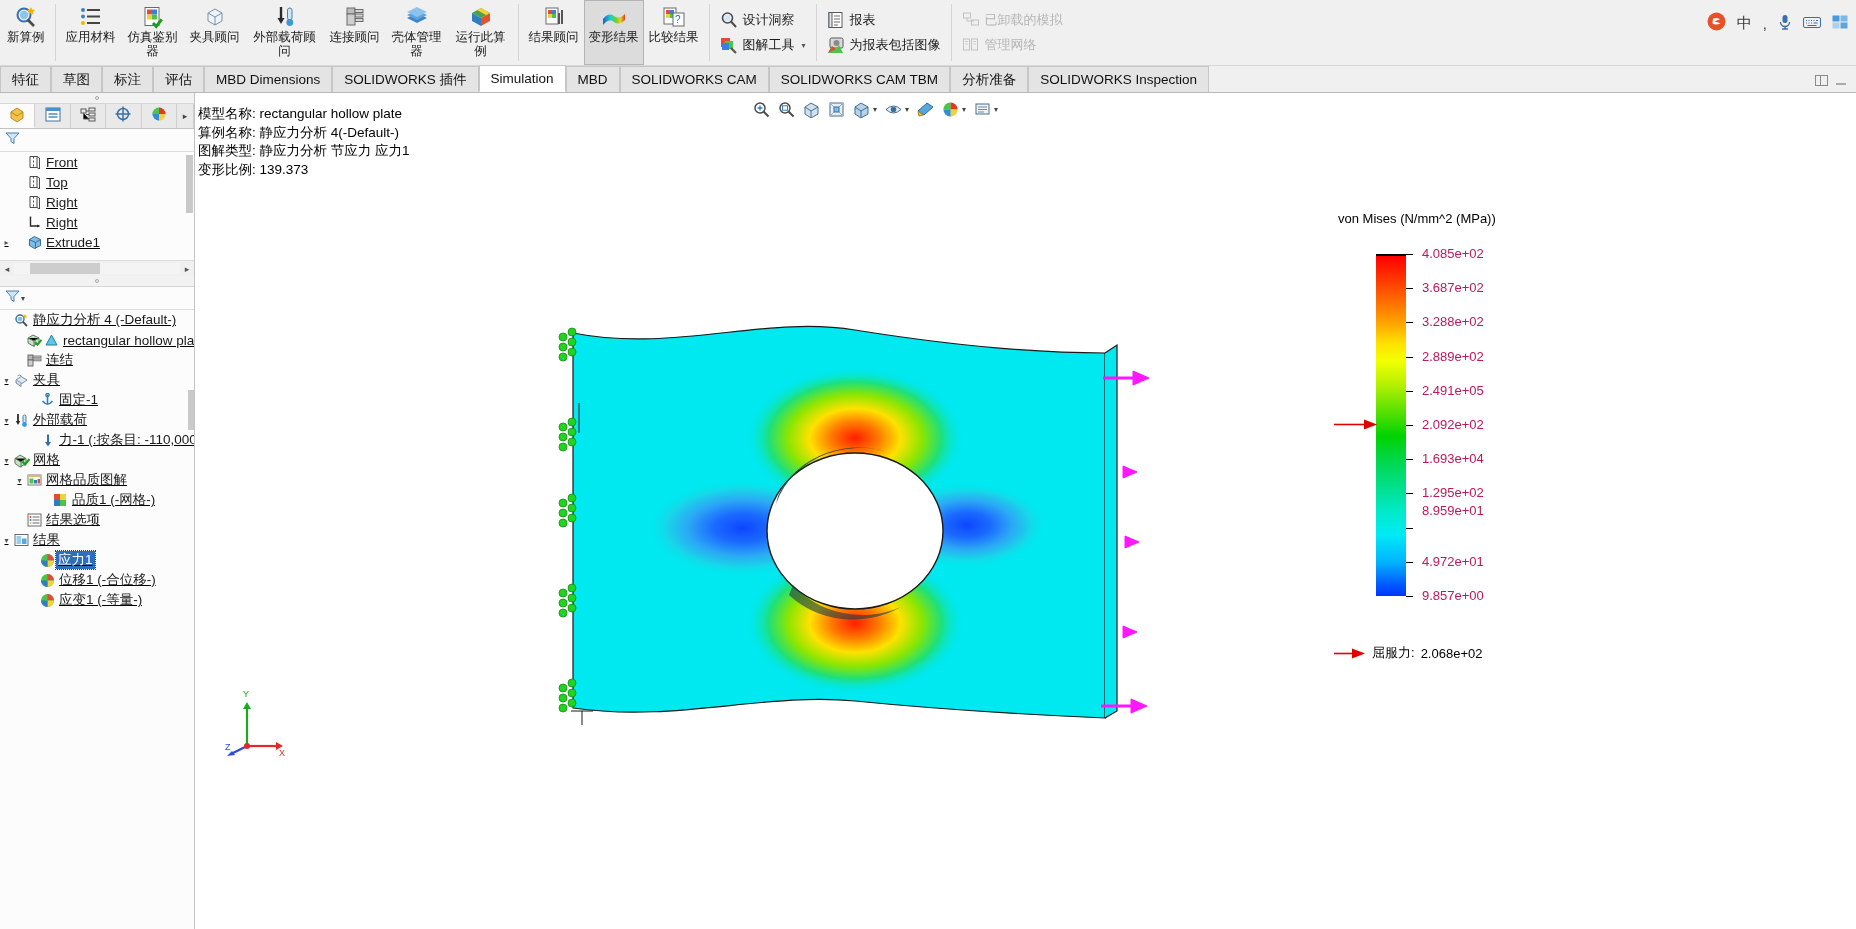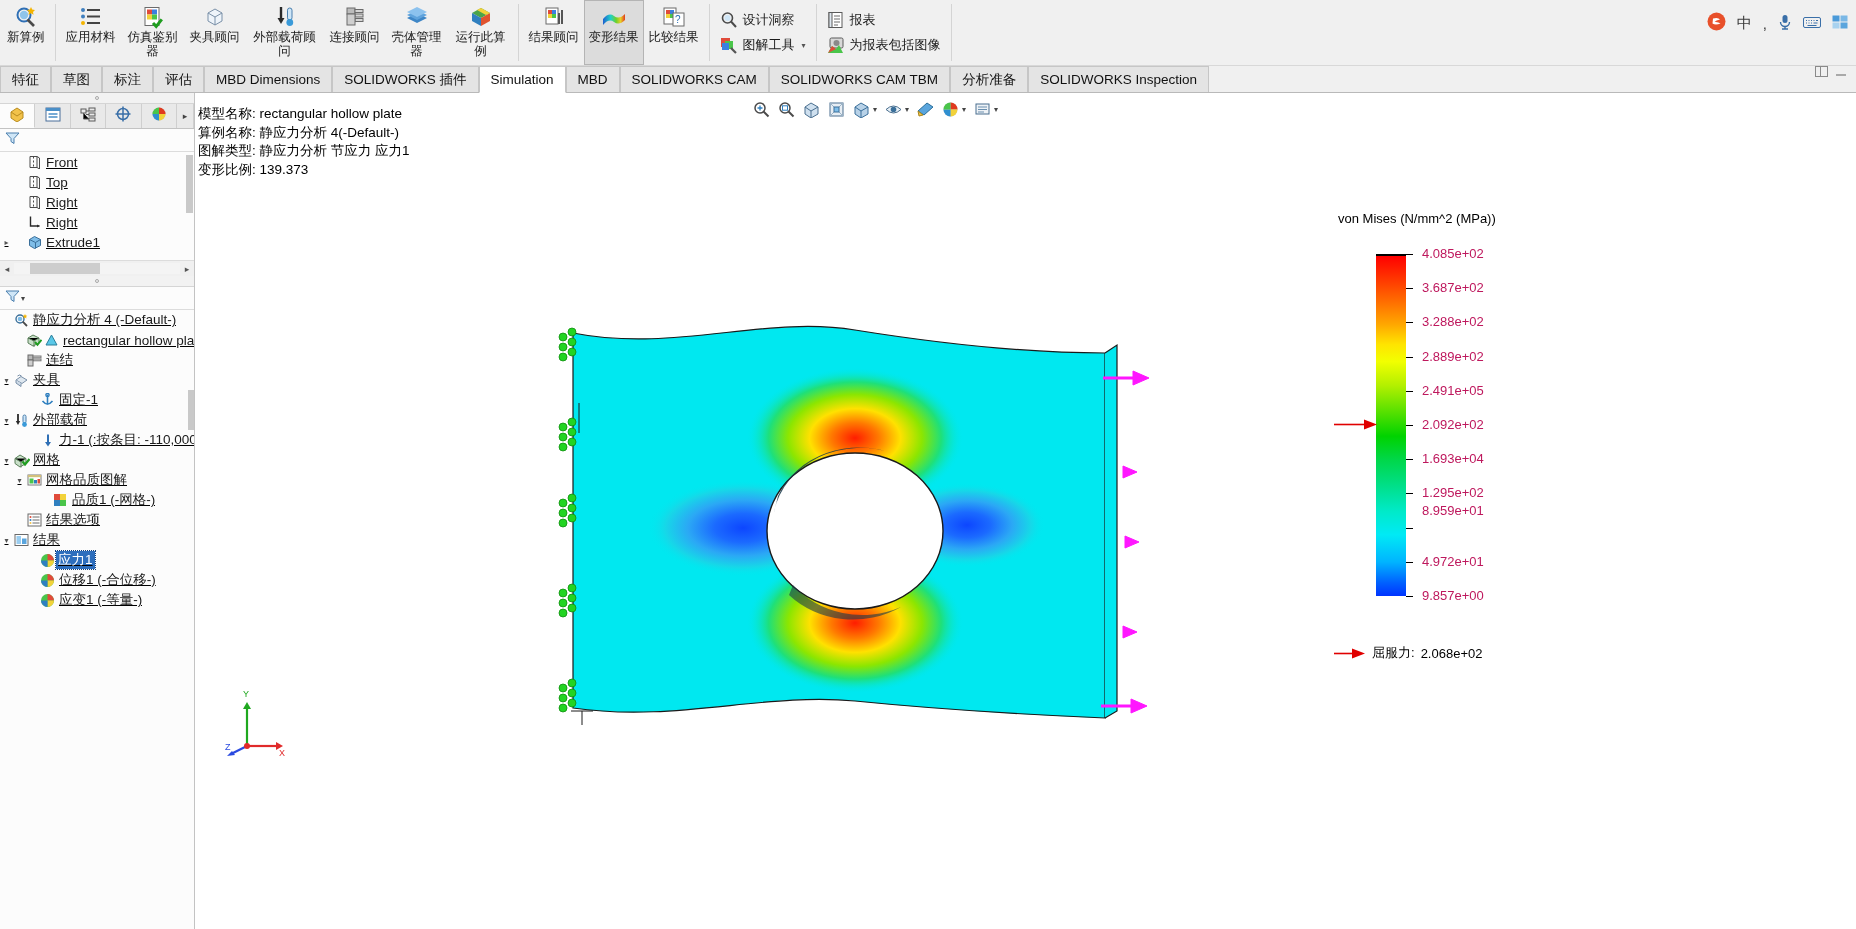--- a/index.html
+++ b/index.html
@@ -42,21 +42,21 @@
     border: 1px solid transparent; cursor: default;
   }
   .rrow .ico { width: 19px; height: 19px; display:flex; align-items:center; justify-content:center; }
   .rrow.dis { color: #b6b6b6; }
   .caret { font-size: 8px; color: #555; margin-left: 3px; }
 
   
   .tabstrip {
     position: absolute; top: 66px; left: 0; width: 1856px; height: 27px;
     background: #f0f0f0; border-bottom: 1px solid #b9b9b9;
-    display: flex; align-items: flex-start;
+    display: flex; align-items: flex-end;
   }
   .tab {
     height: 26px; line-height: 26px; padding: 0 11px;
     font-size: 13.5px; color: #111;
     background: #e4e4e4;
     border-left: 1px solid #c6c6c6; border-top: 1px solid #c6c6c6;
     border-right: 1px solid #c6c6c6;
     cursor: default; white-space: nowrap;
   }
   .tab.sel { background: #ffffff; border-bottom: 1px solid #ffffff; height: 27px; line-height:26px; }
@@ -355,20 +355,42 @@
             <circle cx="9.5" cy="7" r="3" fill="#8a8a8a"></circle>
             <path d="M1 17 l4-7 4 3 3-4 4 8z" fill="#4ac54a"></path>
             <path d="M1 17 l4-7 4 3z" fill="#e04b3a"></path>
           </svg>
         </span>
         <span>为报表包括图像</span>
       </div>
     </div>
     <div class="rsep"></div>
 
+    <div class="rstack">
+      <div class="rrow dis">
+        <span class="ico">
+          <svg width="18" height="18" viewBox="0 0 18 18">
+            <rect x="1.5" y="2" width="7" height="5" fill="none" stroke="#c2c2c2"></rect>
+            <rect x="9.5" y="9" width="7" height="5" fill="none" stroke="#c2c2c2"></rect>
+            <path d="M5 7 v3 h7" fill="none" stroke="#c2c2c2"></path>
+          </svg>
+        </span>
+        <span>已卸载的模拟</span>
+      </div>
+      <div class="rrow dis">
+        <span class="ico">
+          <svg width="18" height="18" viewBox="0 0 18 18">
+            <rect x="1.5" y="3" width="6" height="11" fill="none" stroke="#c2c2c2"></rect>
+            <rect x="9.5" y="3" width="6" height="11" fill="none" stroke="#c2c2c2"></rect>
+            <path d="M3 5.5 h3 M3 8 h3 M11 5.5 h3 M11 8 h3" stroke="#cfcfcf"></path>
+          </svg>
+        </span>
+        <span>管理网络</span>
+      </div>
+    </div>
 
     <div class="imeicons">
       <span>
         <svg width="19" height="19" viewBox="0 0 19 19">
           <circle cx="9.5" cy="9.5" r="9" fill="#e8502a"></circle>
           <path d="M6 6.5 q5 -1.5 7 1 q-4 0.5 -5.5 2.5 q3.5 -0.5 6 1.5 q-5 2 -8 0" fill="#fff"></path>
         </svg>
       </span>
       <span class="g">中</span>
       <span class="g">,</span>

